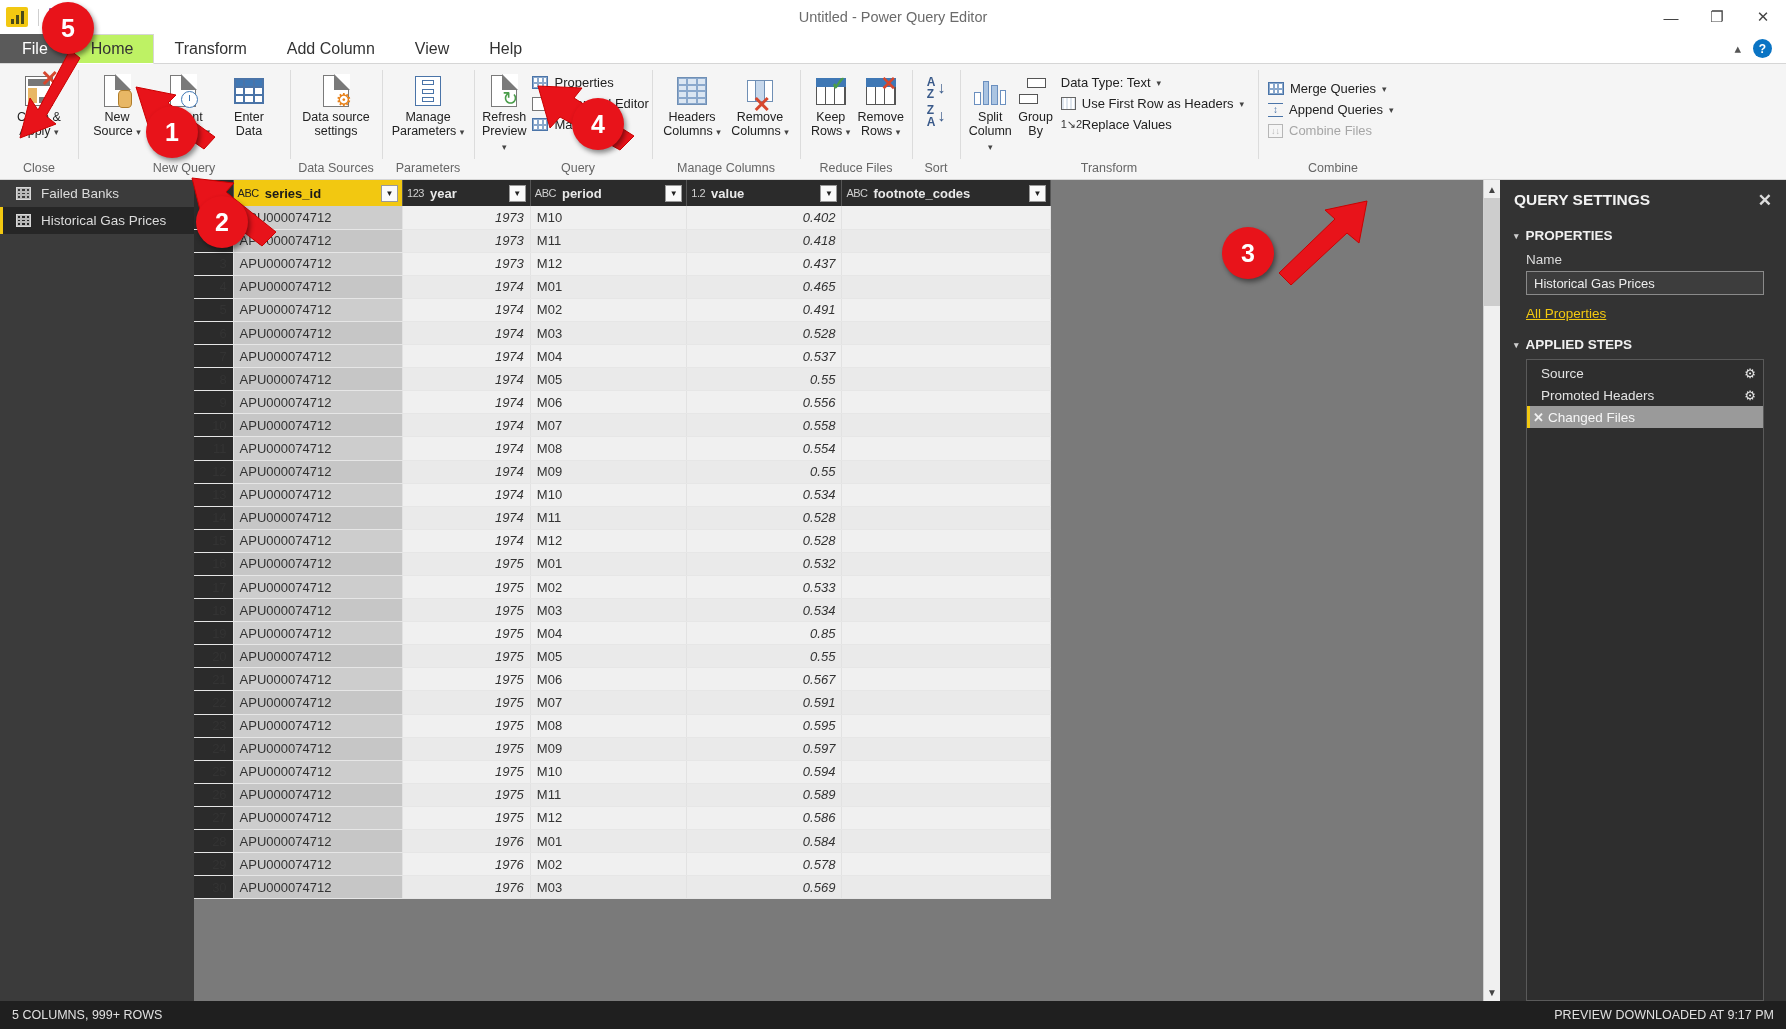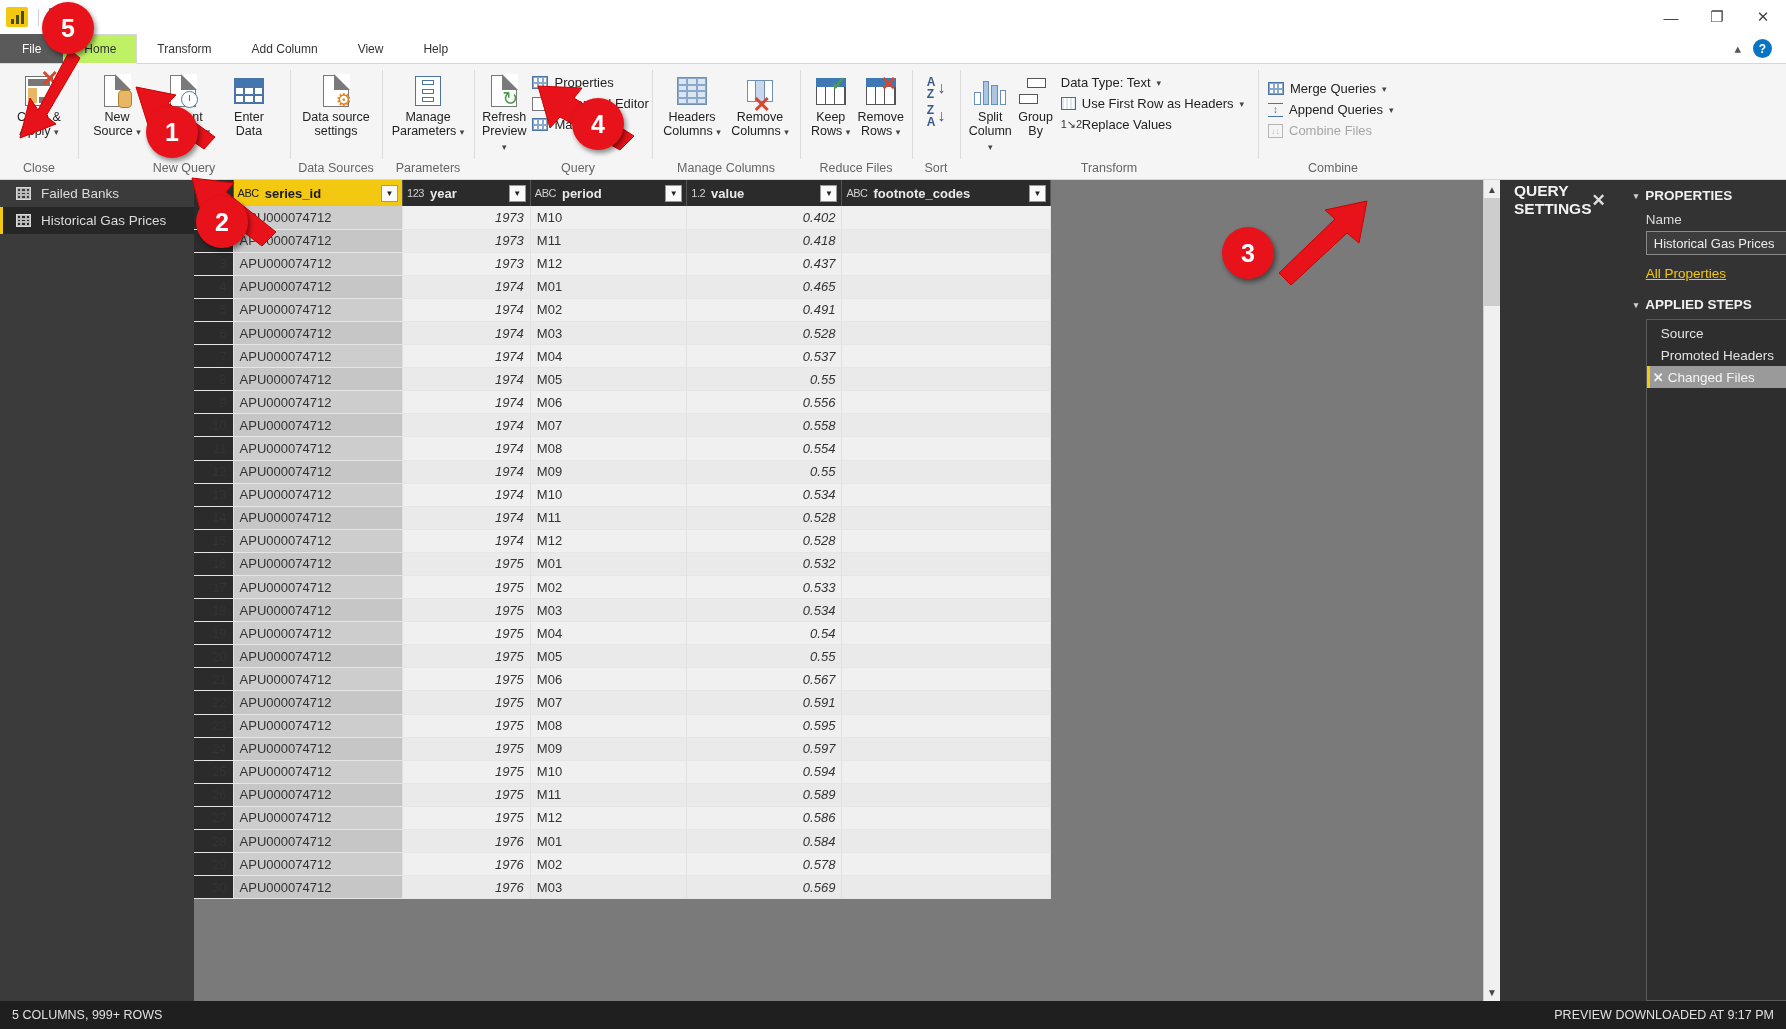--- a/index.html
+++ b/index.html
@@ -38,21 +38,21 @@
   .wincontrols { margin-left: auto; display: flex; height: 34px; }
   .wc { width: 46px; height: 34px; display: flex; align-items: center; justify-content: center;
         color: #444; font-size: 15px; }
 
   
   .ribbon-tabs {
     height: 30px; background: #ffffff; display: flex; align-items: stretch;
     border-bottom: 1px solid #d6d6d6; position: relative;
   }
   .tab {
-    padding: 0 20px; display: flex; align-items: center; font-size: 12px;
+    padding: 0 20px; display: flex; align-items: center; font-size: 16px;
     color: #333; cursor: default;
   }
   .tab.file { background: #5a5a5a; color: #fff; padding: 0 22px; }
   .tab.active { background: #bef264; border: 1px solid #d6d6d6; border-bottom: 1px solid #fff;
                 margin-bottom: -1px; position: relative; z-index: 2; }
   .ribbon-right { margin-left: auto; display: flex; align-items: center; gap: 12px; padding-right: 14px; }
   .chev-up { color: #555; font-size: 13px; }
   .help-btn { width: 19px; height: 19px; border-radius: 50%; background: #0a74c4; color: #fff;
               font-size: 12px; display: flex; align-items: center; justify-content: center; font-weight: bold;}
 
@@ -186,21 +186,21 @@
   
   .vscroll { width: 17px; background: #f0f0f0; display: flex; flex-direction: column;
              border-left: 1px solid #d0d0d0; }
   .vs-btn { height: 18px; display: flex; align-items: center; justify-content: center;
             font-size: 10px; color: #444; background: #f0f0f0; }
   .vs-track { flex: 1; background: #f0f0f0; position: relative; }
   .vs-thumb { position: absolute; left: 0; right: 0; top: 0; height: 108px; background: #cdcdcd; }
 
   
   .qsettings {
-    width: 286px; flex: 0 0 286px; background: #333333; color: #e6e6e6; display: flex; 
+    width: 286px; flex: 0 0 286px; background: #333333; color: #e6e6e6; display: flex; flex-direction: column;
   }
   .qs-head { height: 40px; display: flex; align-items: center; padding: 0 14px; font-size: 15.5px;
              font-weight: bold; color: #f2f2f2; }
   .qs-close { margin-left: auto; font-size: 17px; color: #ddd; }
   .qs-body { padding: 0 14px; flex: 1; display: flex; flex-direction: column; }
   .qs-sec { display: flex; align-items: center; gap: 7px; font-size: 13.5px; font-weight: bold;
             color: #f0f0f0; margin-top: 8px; }
   .tri { font-size: 9px; color: #cfcfcf; }
   .qs-lab { font-size: 13.5px; color: #dcdcdc; margin: 9px 0 4px 12px; }
   .qs-input {
@@ -248,20 +248,21 @@
         <i></i>
         <i></i>
         <i></i>
       </div>
     <div class="tb-sep"></div>
     <div class="save-icon">
       <div class="body"></div>
         <div class="shut"></div>
         <div class="lbl"></div>
     </div>
+    <div class="title-text">Untitled - Power Query Editor</div>
     <div class="wincontrols">
       <div class="wc">—</div>
       <div class="wc">❐</div>
       <div class="wc">✕</div>
     </div>
   </div>
 
   <div class="ribbon-tabs">
     <div class="tab file">File</div>
     <div class="tab active">Home</div>
@@ -818,21 +819,21 @@
                   <td class="c-year">1975</td>
                   <td class="c-period">M03</td>
                   <td class="c-value">0.534</td>
                   <td class="c-fn"></td>
                 </tr>
                 <tr>
                   <td class="rownum">19</td>
                   <td class="c-series">APU000074712</td>
                   <td class="c-year">1975</td>
                   <td class="c-period">M04</td>
-                  <td class="c-value">0.54</td>
+                  <td class="c-value">0.85</td>
                   <td class="c-fn"></td>
                 </tr>
                 <tr>
                   <td class="rownum">20</td>
                   <td class="c-series">APU000074712</td>
                   <td class="c-year">1975</td>
                   <td class="c-period">M05</td>
                   <td class="c-value">0.55</td>
                   <td class="c-fn"></td>
                 </tr>

